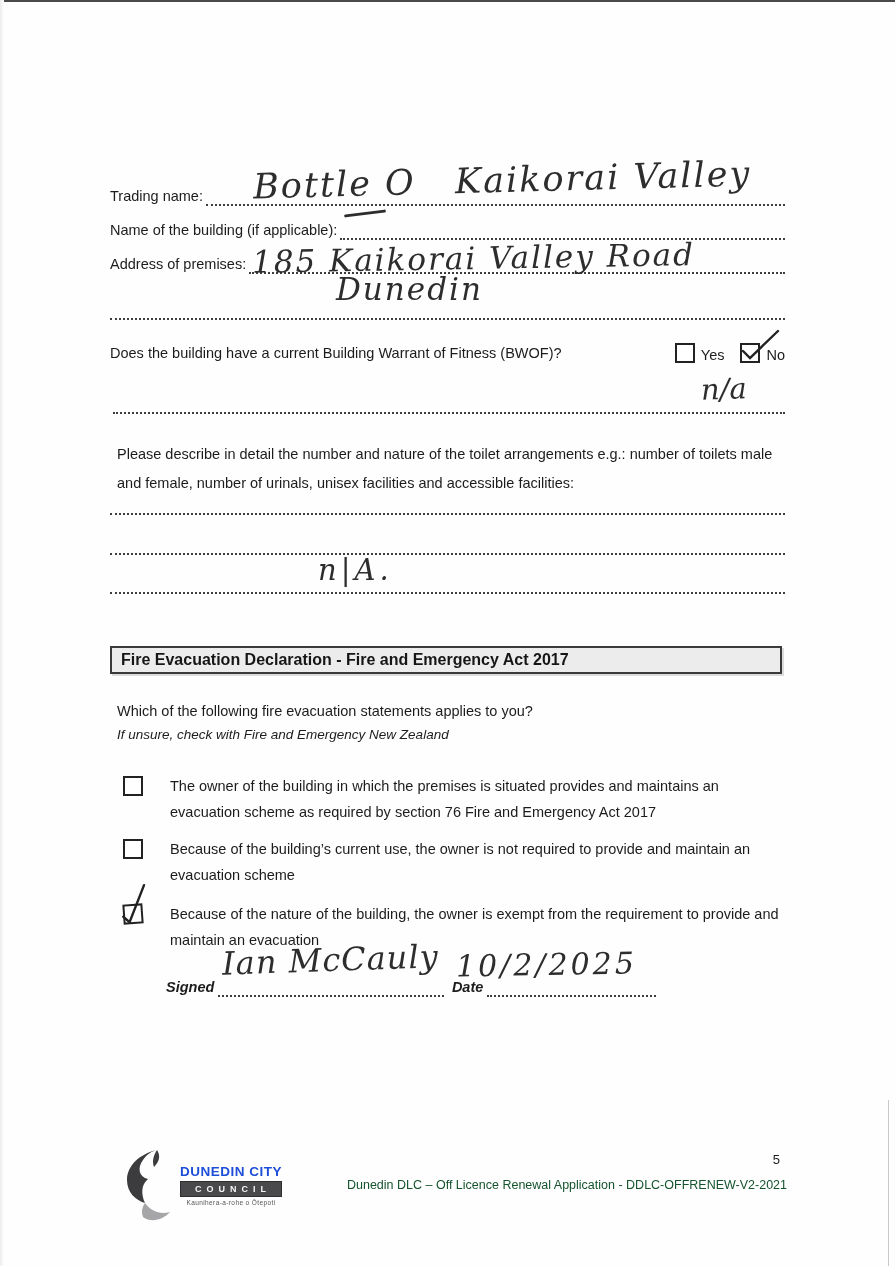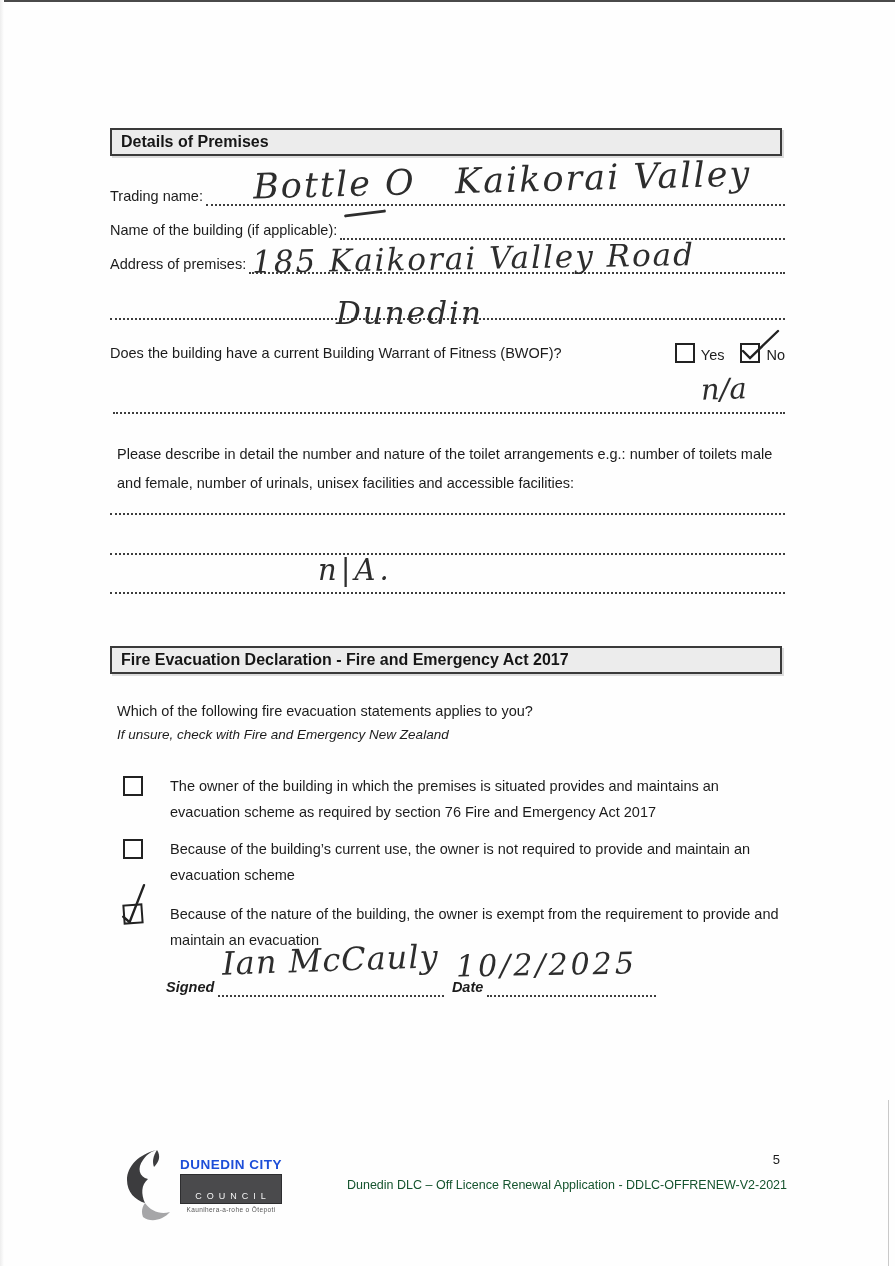--- a/index.html
+++ b/index.html
@@ -47,46 +47,43 @@
   .sdots.sig{width:238px;margin-left:4px;margin-right:8px;}
   .sdots.date{width:178px;margin-left:4px;}
 
   .hw{
     position:absolute;font-family:"DejaVu Serif", serif;font-style:italic;
     color:#2d2d2d;white-space:pre;line-height:1;pointer-events:none;
   }
   .hw-trading{left:253px;top:163px;font-size:35px;letter-spacing:2px;transform:rotate(-1.5deg);}
   .hw-dash{position:absolute;left:344px;top:212px;width:42px;height:3px;background:#2d2d2d;transform:rotate(-7deg);border-radius:2px;}
   .hw-addr1{left:252px;top:243px;font-size:31px;letter-spacing:2px;transform:rotate(-1deg);}
-  .hw-addr2{left:336px;top:298px;font-size:31px;letter-spacing:2px;}
+  .hw-addr2{left:336px;top:274px;font-size:31px;letter-spacing:2px;}
   .hw-occ{left:701px;top:375px;font-size:29px;transform:rotate(-2deg);}
   .hw-toilet{left:318px;top:556px;font-size:29px;letter-spacing:4px;}
   .hw-sign{left:222px;top:944px;font-size:32px;letter-spacing:1px;transform:rotate(-2deg);}
   .hw-date{left:456px;top:950px;font-size:30px;letter-spacing:3px;transform:rotate(-1deg);}
 
   .footer-logo{position:absolute;left:123px;top:1148px;display:flex;align-items:center;}
   .logo-text{margin-left:5px;}
   .logo-line1{font-size:13.5px;font-weight:bold;letter-spacing:0.5px;color:#1d4ed8;}
-  .logo-line2{background:#4a4a4c;color:#f5f5f5;font-size:9px;font-weight:normal;letter-spacing:5px;
-              padding:16px 4px 2px 8px;margin-top:2px;border:1px solid #2e2e30;text-align:center;}
+  .logo-line2{background:#4a4a4c;color:#f5f5f5;font-size:9px;font-weight:bold;letter-spacing:5px;
+              padding:2px 4px 2px 8px;margin-top:2px;border:1px solid #2e2e30;text-align:center;}
   .logo-line3{font-size:6.5px;color:#555;letter-spacing:0.4px;margin-top:2px;text-align:center;}
   .pagenum{position:absolute;right:115px;top:1152px;font-size:13px;}
   .footer-text{position:absolute;right:108px;top:1178px;font-size:12.5px;color:#14532d;}
 </style>
 </head>
 <body>
 
 <div class="page">
   <div class="scan-top"></div>
   <div class="scan-left"></div>
   <div class="scan-right"></div>
 
-  <div class="secthdr" style="top:128px">
-    <span>Details of Premises</span>
-  </div>
 
   <div class="row" style="top:184px;height:22px">
     <span class="lbl">Trading name:</span>
     <span class="dots"></span>
   </div>
   <div class="hw hw-trading">Bottle O   Kaikorai Valley</div>
   <div class="hw-dash"></div>
 
   <div class="row" style="top:252px;height:22px">
     <span class="lbl">Address of premises:</span>

